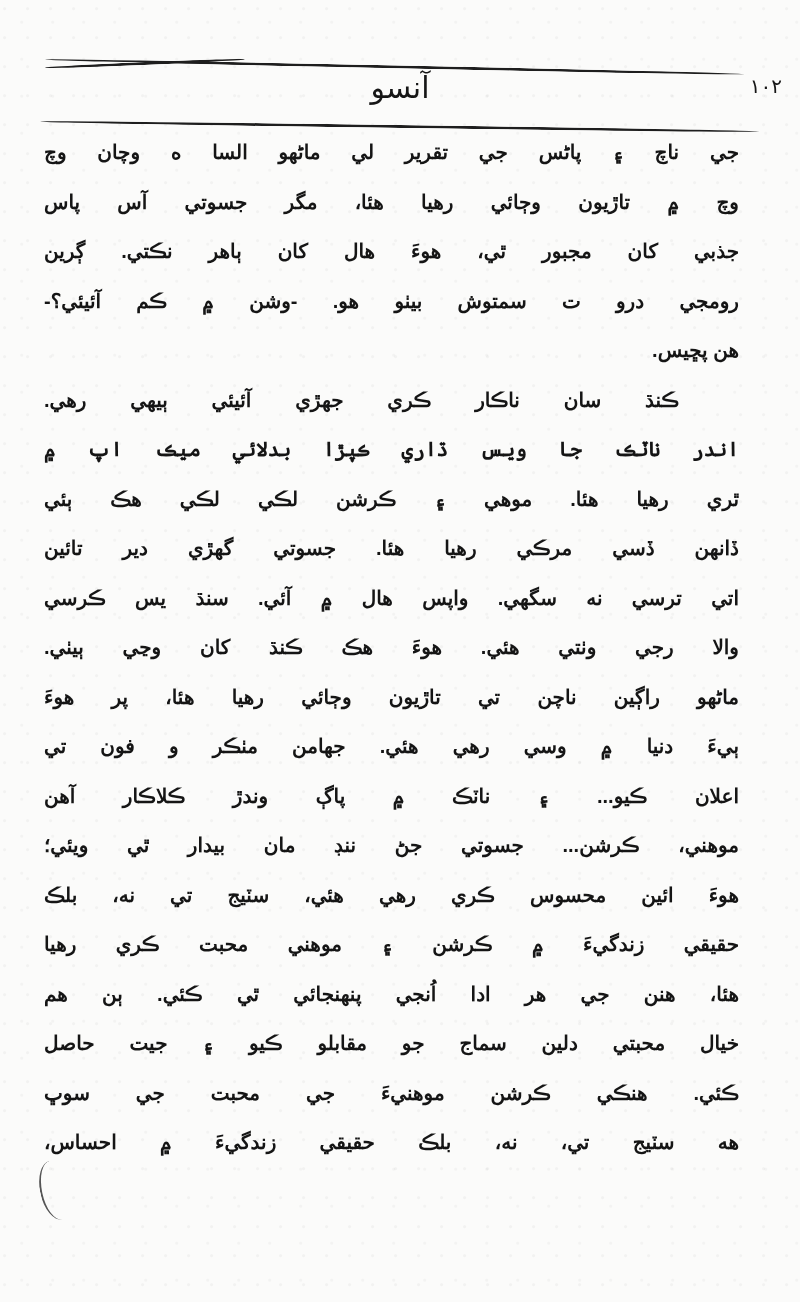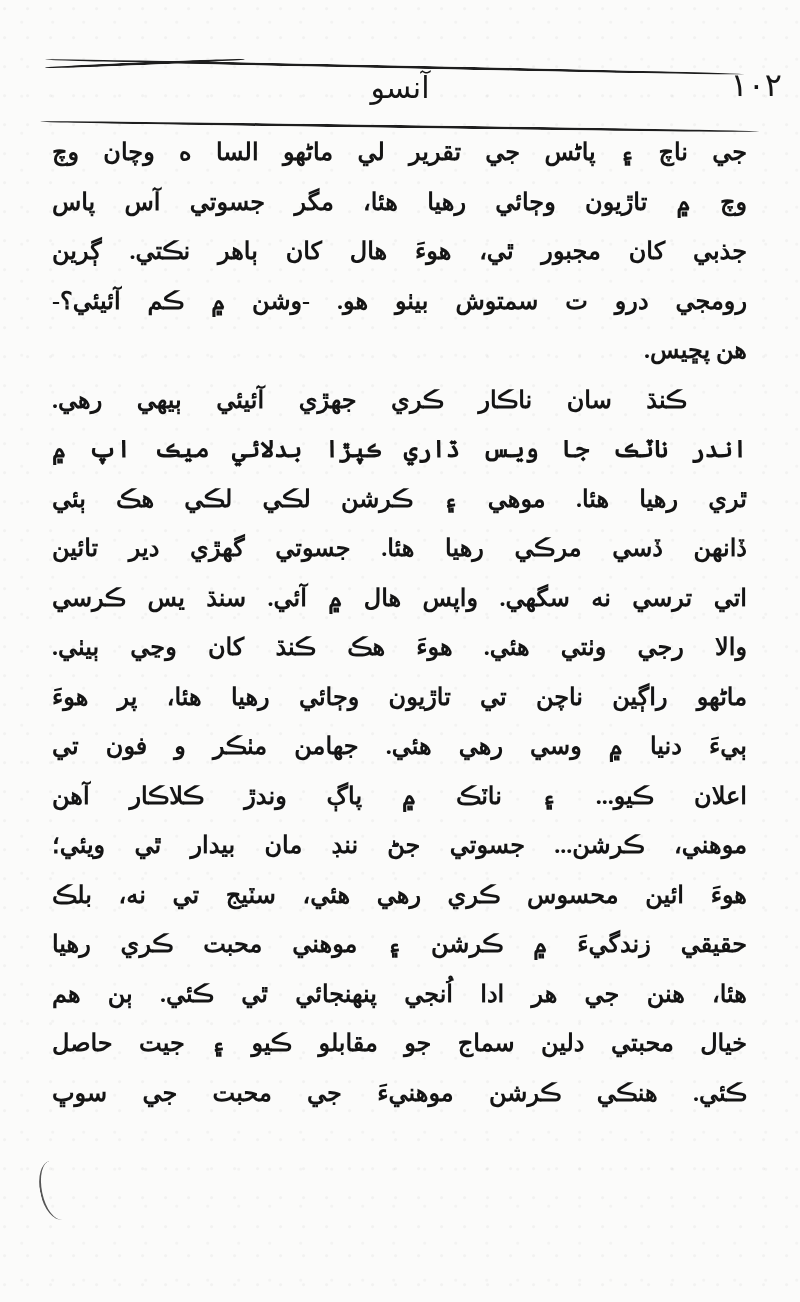--- a/index.html
+++ b/index.html
@@ -22,28 +22,28 @@
       border-radius: 50%;
     }
     .rule-top { left: 45px; top: 58px; width: 700px; transform: rotate(1.2deg); transform-origin: left; }
     .rule-top2 { left: 45px; top: 62px; width: 200px; transform: rotate(-2.4deg); }
     .rule-bottom { left: 40px; top: 120px; width: 720px; transform: rotate(0.8deg); transform-origin: left; }
     .running-head {
       position: absolute; left: 300px; top: 70px; width: 200px; text-align: center;
       font-size: 30px; color: #161616; direction: rtl;
     }
     .page-number {
-      position: absolute; right: 62px; top: 66px;
-      font-size: 32px; color: #161616; direction: rtl; letter-spacing: 1px;
+      position: absolute; right: 62px; top: 74px;
+      font-size: 20px; color: #161616; direction: rtl; letter-spacing: 1px;
     }
     .body-text {
-      position: absolute; left: 52px; top: 128px; width: 695px;
+      position: absolute; left: 44px; top: 128px; width: 695px;
       direction: rtl; text-align: justify;
-      font-family: Liberation Serif, serif;
-      font-weight: bold; font-size: 24px; color: #151515;
+      font-family: Liberation Sans, sans-serif;
+      font-weight: bold; font-size: 20px; color: #151515;
     }
     .line {
       height: 49.5px; line-height: 49.5px; white-space: nowrap; overflow: hidden;
       text-align: justify; text-align-last: justify;
     }
     .line.short { text-align-last: right; }
     .line.indent { padding-right: 60px; }
     .margin-mark {
       position: absolute; left: 40px; top: 1160px; width: 30px; height: 60px;
       border-left: 2px solid #555; border-radius: 50% 0 0 50%;
@@ -74,16 +74,17 @@
     <div class="line">والا رجي وٺتي هئي. هوءَ هڪ ڪنڌ کان وڃي ٻيٺي.</div>
     <div class="line">ماڻهو راڳين ناچن تي تاڙيون وڄائي رهيا هئا، پر هوءَ</div>
     <div class="line">ٻيءَ دنيا ۾ وسي رهي هئي. جهامن مٺڪر و فون تي</div>
     <div class="line">اعلان ڪيو... ۽ ناٽڪ ۾ پاڳ وندڙ ڪلاڪار آهن</div>
     <div class="line">موهني، ڪرشن... جسوتي جڻ ننڊ مان بيدار ٿي ويئي؛</div>
     <div class="line">هوءَ ائين محسوس ڪري رهي هئي، سٽيج تي نه، بلڪ</div>
     <div class="line">حقيقي زندگيءَ ۾ ڪرشن ۽ موهني محبت ڪري رهيا</div>
     <div class="line">هئا، هنن جي هر ادا اُنجي پنهنجائي ٿي ڪئي. ٻن هم</div>
     <div class="line">خيال محبتي دلين سماج جو مقابلو ڪيو ۽ جيت حاصل</div>
     <div class="line">ڪئي. هنڪي ڪرشن موهنيءَ جي محبت جي سوڀ</div>
+    <div class="line">هه سٽيج تي، نه، بلڪ حقيقي زندگيءَ ۾ احساس،</div>
   </div>
 
   <div class="margin-mark"></div>
 </div>
 
 </body></html>

